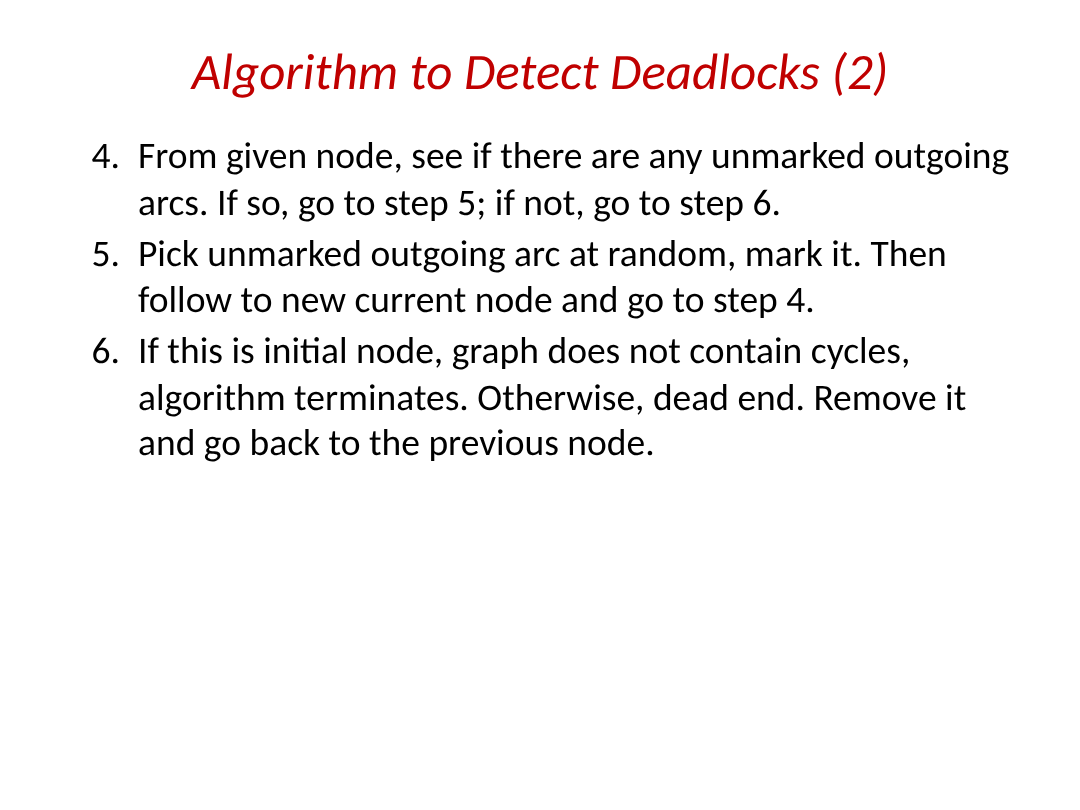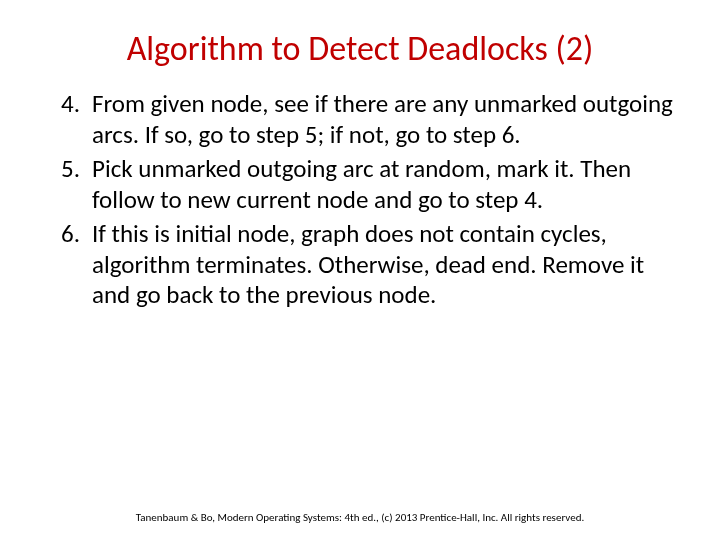--- a/index.html
+++ b/index.html
@@ -1,18 +1,18 @@
 <!DOCTYPE html>
 <html><head>
 <meta charset="utf-8">
 <style>
   * { margin: 0; padding: 0; box-sizing: border-box; }
   html, body { width: 720px; height: 540px; background: #fff; font-family: Calibri, "Segoe UI", Arial, sans-serif; color: #000; }
   .slide { width: 720px; height: 540px; position: relative; padding: 28px 44px 0 44px; }
-  .title { font-size: 34px; font-weight: 400; color: #c00000; text-align: center; margin-bottom: 20px; letter-spacing: 0px; }
+  .title { font-size: 34px; font-weight: 400; color: #c00000; text-align: center; margin-bottom: 20px; letter-spacing: 0px; font-style: italic; }
   .list { list-style: none; }
   .list li { display: flex; font-size: 25px; line-height: 1.22; margin-bottom: 4px; }
   .list li .num { min-width: 48px; text-align: right; padding-right: 12px; }
   .list li .txt { flex: 1; }
   .footer { position: absolute; bottom: 16px; left: 0; width: 100%; text-align: center; font-size: 11px; color: #000; }
 </style>
 </head>
 <body>
 
 <div class="slide">
@@ -24,14 +24,13 @@
     </li>
     <li>
       <span class="num">5.</span>
       <span class="txt">Pick unmarked outgoing arc at random, mark it. Then follow to new current node and go to step 4.</span>
     </li>
     <li>
       <span class="num">6.</span>
       <span class="txt">If this is initial node, graph does not contain cycles, algorithm terminates. Otherwise, dead end. Remove it and go back to the previous node.</span>
     </li>
   </ol>
-  <div class="footer">Tanenbaum &amp; Bo, Modern Operating Systems: 4th ed., (c) 2013 Prentice-Hall, Inc. All rights reserved.</div>
 </div>
 
 </body></html>

